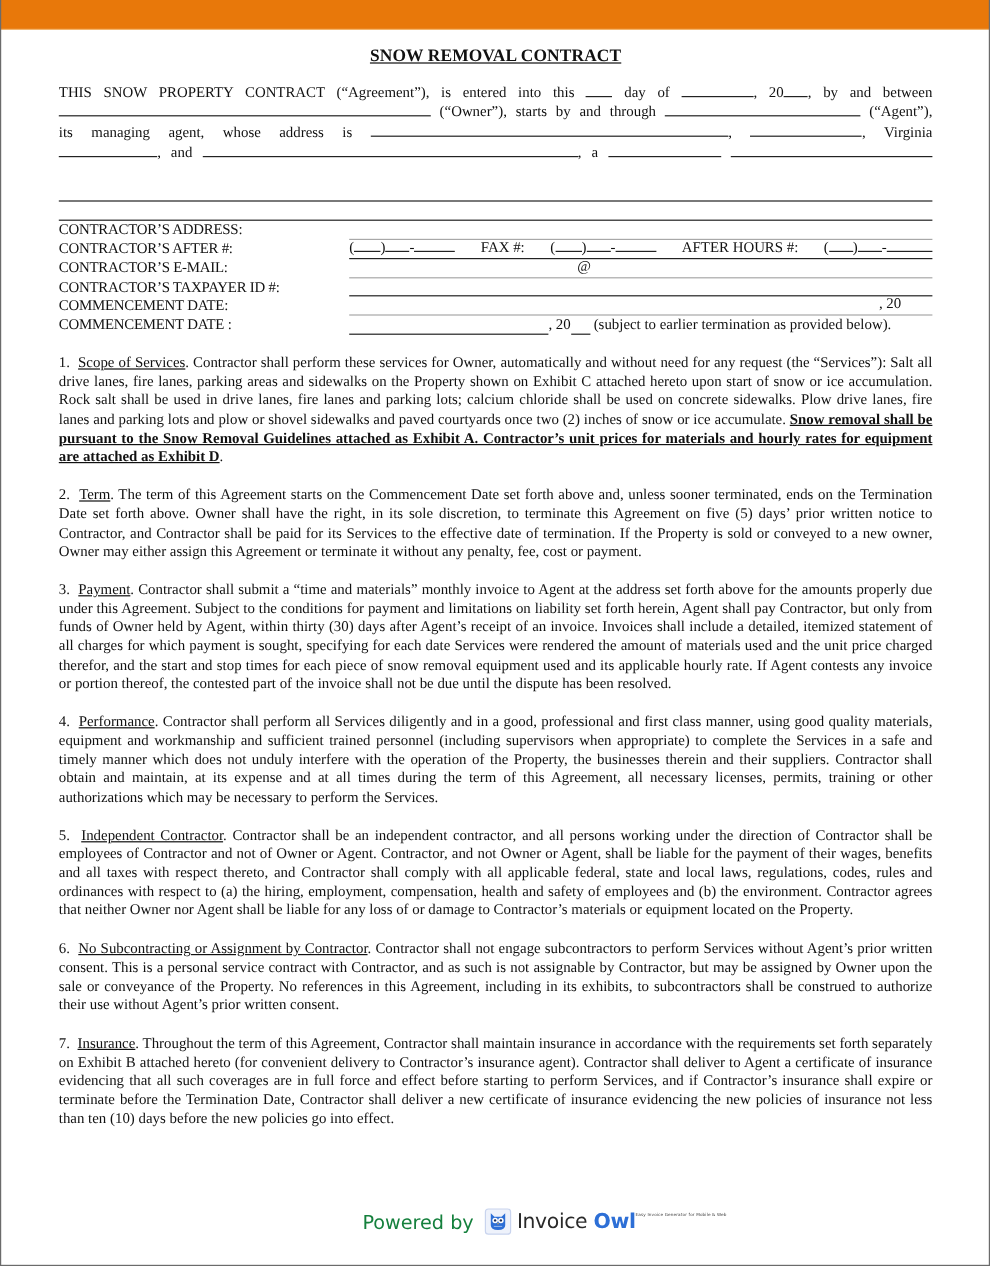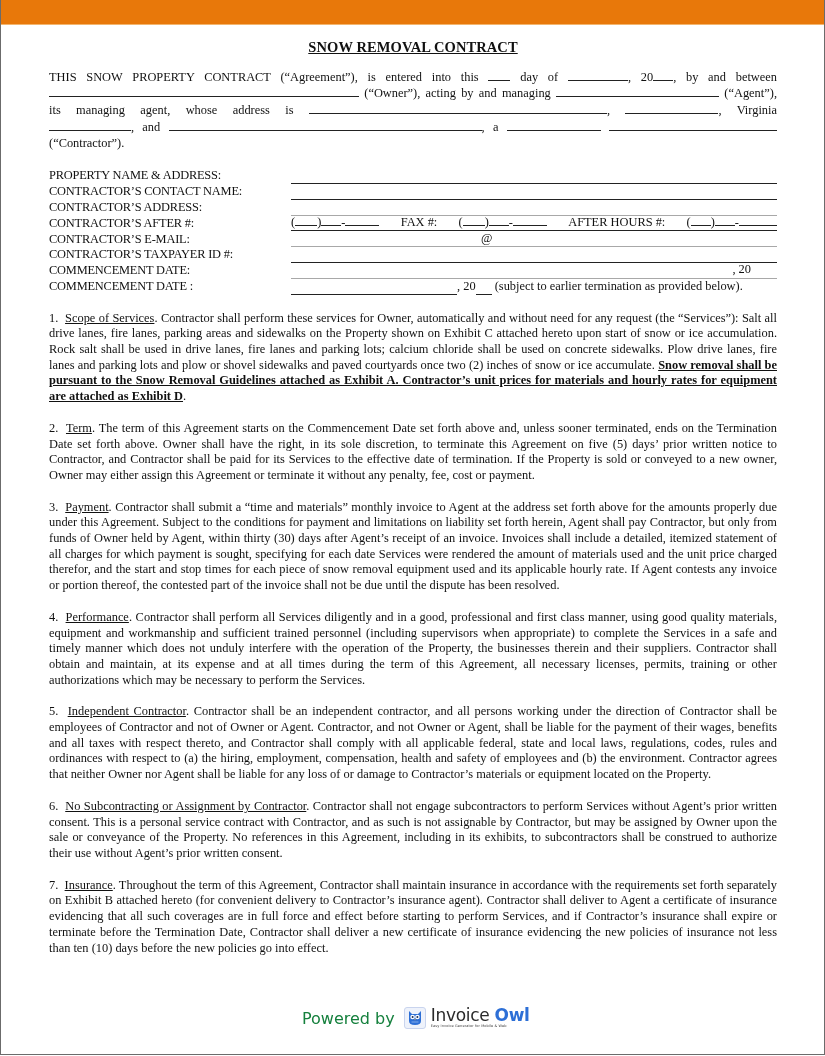--- a/index.html
+++ b/index.html
@@ -19,21 +19,21 @@
   .ffield.none { border-bottom:none; }
   .u { border-bottom:1px solid #222; display:inline-block; height:12px; }
   .sec { margin-top:16px; text-align:justify; }
   .sec p { margin:0; }
   .ul { text-decoration:underline;margin-top:10px; }
   .b { font-weight:normal; }
   .bu { font-weight:bold; text-decoration:underline; }
   .footer { position:absolute; left:302px; top:1004px; height:28px; display:flex; align-items:center; font-family:"DejaVu Sans", sans-serif; }
   .powered { font-size:16px; color:#15803d; margin-right:9px; }
   .owl-icon { width:20px; height:20px; border:1px solid #c9d4ee; border-radius:3px; background:#eef2fb; display:flex; align-items:center; justify-content:center; margin-right:5px; }
-  .brand { display:flex; flex-direction:column; line-height:1; }
+  .brand { display:flex; line-height:1; }
   .brand-name { font-size:17px; color:#2a2a2a; letter-spacing:-0.3px; }
   .brand-name .owl { color:#2d6fd6; font-weight:bold; }
   .brand-tag { font-size:3.5px; color:#444; margin-top:1px; letter-spacing:0.1px; }
 </style>
 </head>
 <body>
 
 <div class="topbar"></div>
 <div class="frame"></div>
 
@@ -42,45 +42,42 @@
 
   <div class="intro">
     <p>
       <span>THIS SNOW PROPERTY CONTRACT (“Agreement”), is entered into this</span>
       <span class="blank" style="width:22px"></span>
       <span>day of</span>
       <span class="blank" style="width:60px"></span><span>, 20</span><span class="blank" style="width:20px"></span><span>, by and between</span>
     </p>
     <p>
       <span class="blank" style="width:310px"></span>
-      <span>(“Owner”), acting by and managing</span>
+      <span>(“Owner”), starts by and through</span>
       <span class="blank" style="width:163px"></span>
       <span>(“Agent”),</span>
     </p>
     <p>
       <span>its managing agent, whose address is</span>
       <span class="blank" style="width:298px"></span><span>,</span>
       <span class="blank" style="width:93px"></span><span>, Virginia</span>
     </p>
     <p>
       <span class="blank" style="width:82px"></span><span>, and</span>
       <span class="blank" style="width:313px"></span><span>, a</span>
       <span class="blank" style="width:94px"></span>
       <span class="blank" style="width:168px"></span>
     </p>
-    <p class="last"><span>(“Contractor”).</span></p>
   </div>
 
   <div class="form">
     <div class="frow">
-      <div class="flabel">PROPERTY NAME &amp; ADDRESS:</div>
       <div class="ffield"></div>
     </div>
     <div class="frow">
-      <div class="flabel">CONTRACTOR’S CONTACT NAME:</div>
       <div class="ffield"></div>
     </div>
     <div class="frow">
       <div class="flabel">CONTRACTOR’S ADDRESS:</div>
       <div class="ffield light"></div>
     </div>
     <div class="frow">
       <div class="flabel">CONTRACTOR’S AFTER #:</div>
       <div class="ffield" style="justify-content:space-between;">
         <span>(<span class="u" style="width:22px"></span>)<span class="u" style="width:20px"></span>-<span class="u" style="width:34px"></span></span>

